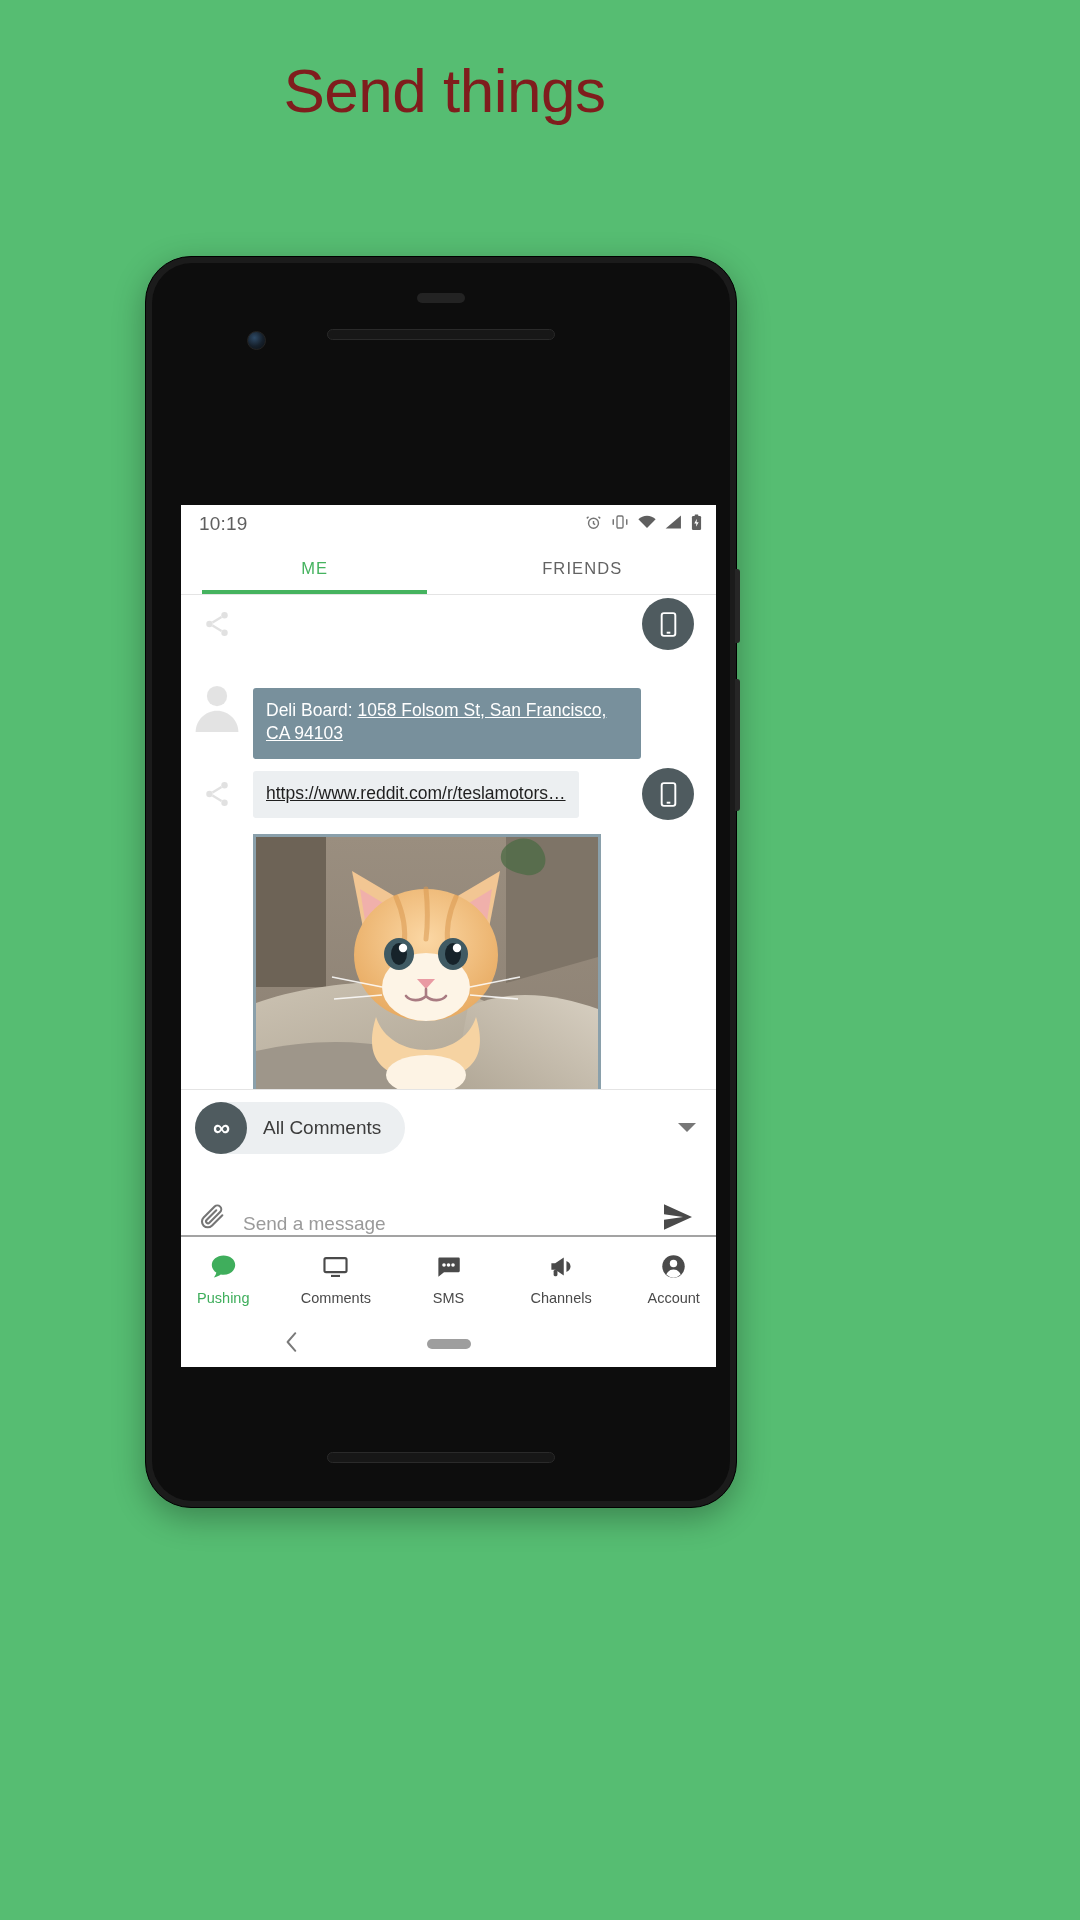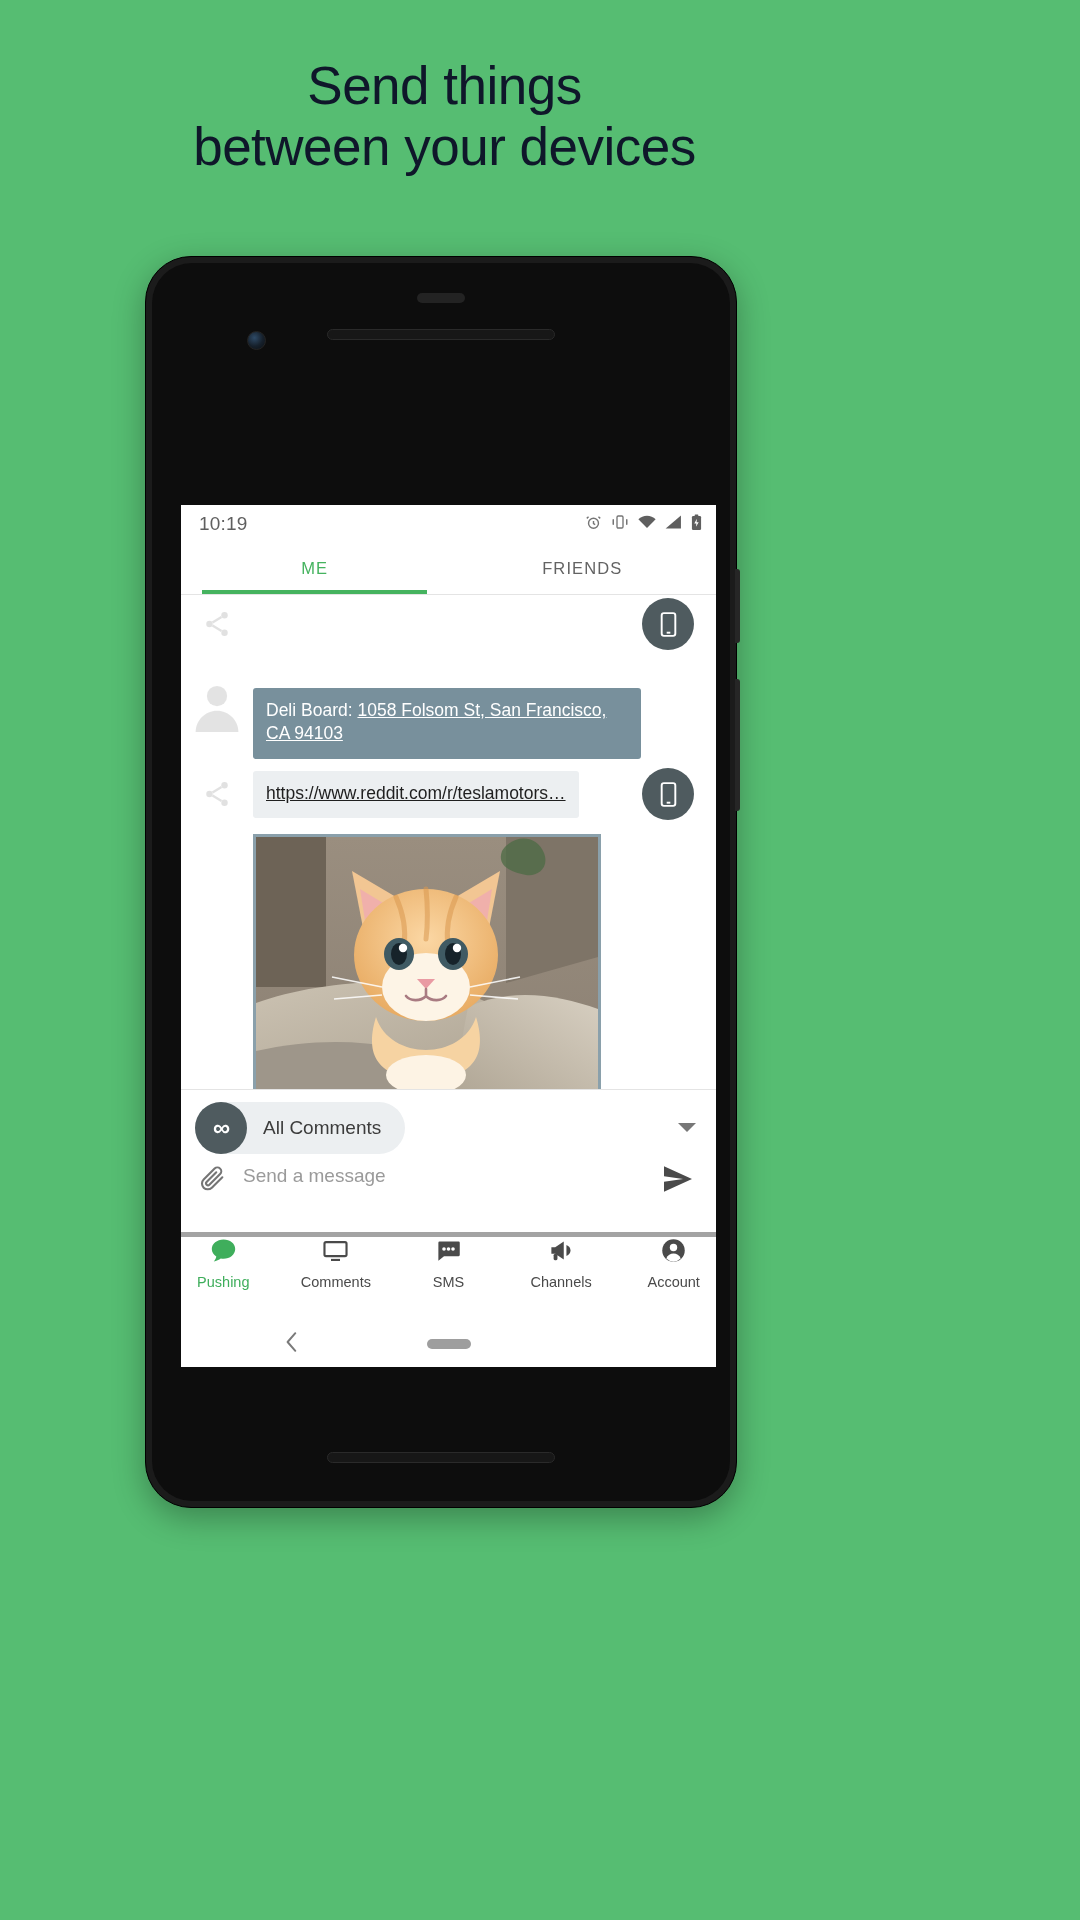--- a/index.html
+++ b/index.html
@@ -8,22 +8,22 @@
     font-family: "Liberation Sans", sans-serif;
     overflow: hidden;
   }
   body { background: #56bd72; position: relative; }
 
   
   .headline {
     position: absolute;
     top: 55px; left: 0; width: 889px;
     text-align: center;
-    color: #0f172a;
-    font-size: 53px;
+    color: #7f1d1d;
+    font-size: 62px;
     line-height: 1.16;
     font-weight: 400;
     letter-spacing: -0.5px;
   }
   .headline .l2 { display: block; }
 
   
   .phone {
     position: absolute;
     left: 145px; top: 256px;
@@ -188,32 +188,32 @@
     display: flex; align-items: center; justify-content: center;
     font-size: 24px; font-weight: 700; letter-spacing: -1px;
   }
   .device-chip .dname { margin-left: 16px; font-size: 19px; color: #3c3c3c; }
   .device-bar .spacer { flex: 1; }
   .caret { width: 0; height: 0; border-left: 9px solid transparent; border-right: 9px solid transparent; border-top: 9px solid #777; }
 
   
   .composer {
     flex: 0 0 72px;
-    display: flex; align-items: flex-start;
+    display: flex; align-items: flex-end;
     padding: 0 22px 0 18px;
     background: #fff;
-    border-bottom: 5px solid #a3a3a3;
+    border-bottom: 2px solid #a3a3a3;
   }
   .composer .ph { flex: 1; font-size: 19px; color: #9a9a9a; margin-left: 16px; }
 
   
   .bottomnav {
     flex: 0 0 84px;
     display: flex; background: #fff;
-    align-items: flex-start;
+    align-items: center;
     gap: 28px;
   }
   .nav-item {
     flex: 1; display: flex; flex-direction: column;
     align-items: center; justify-content: center; gap: 7px;
     color: #4a4a4a; font-size: 14.5px;
   }
   .nav-item.active { color: #3fae5c; }
 
   
@@ -229,21 +229,20 @@
     transform: translate(-50%,-50%);
     width: 44px; height: 10px; border-radius: 6px;
     background: #9e9e9e;
   }
 </style>
 </head>
 <body>
 
 <div class="headline">
   <span class="l1">Send things</span>
-  <span class="l2">between your devices</span>
 </div>
 
 <div class="phone">
   <div class="side-btn power"></div>
   <div class="side-btn vol"></div>
 
   <div class="phone-inner">
     <div class="bezel-top-notch"></div>
     <div class="bezel-camera"></div>
     <div class="bezel-top-speaker"></div>

